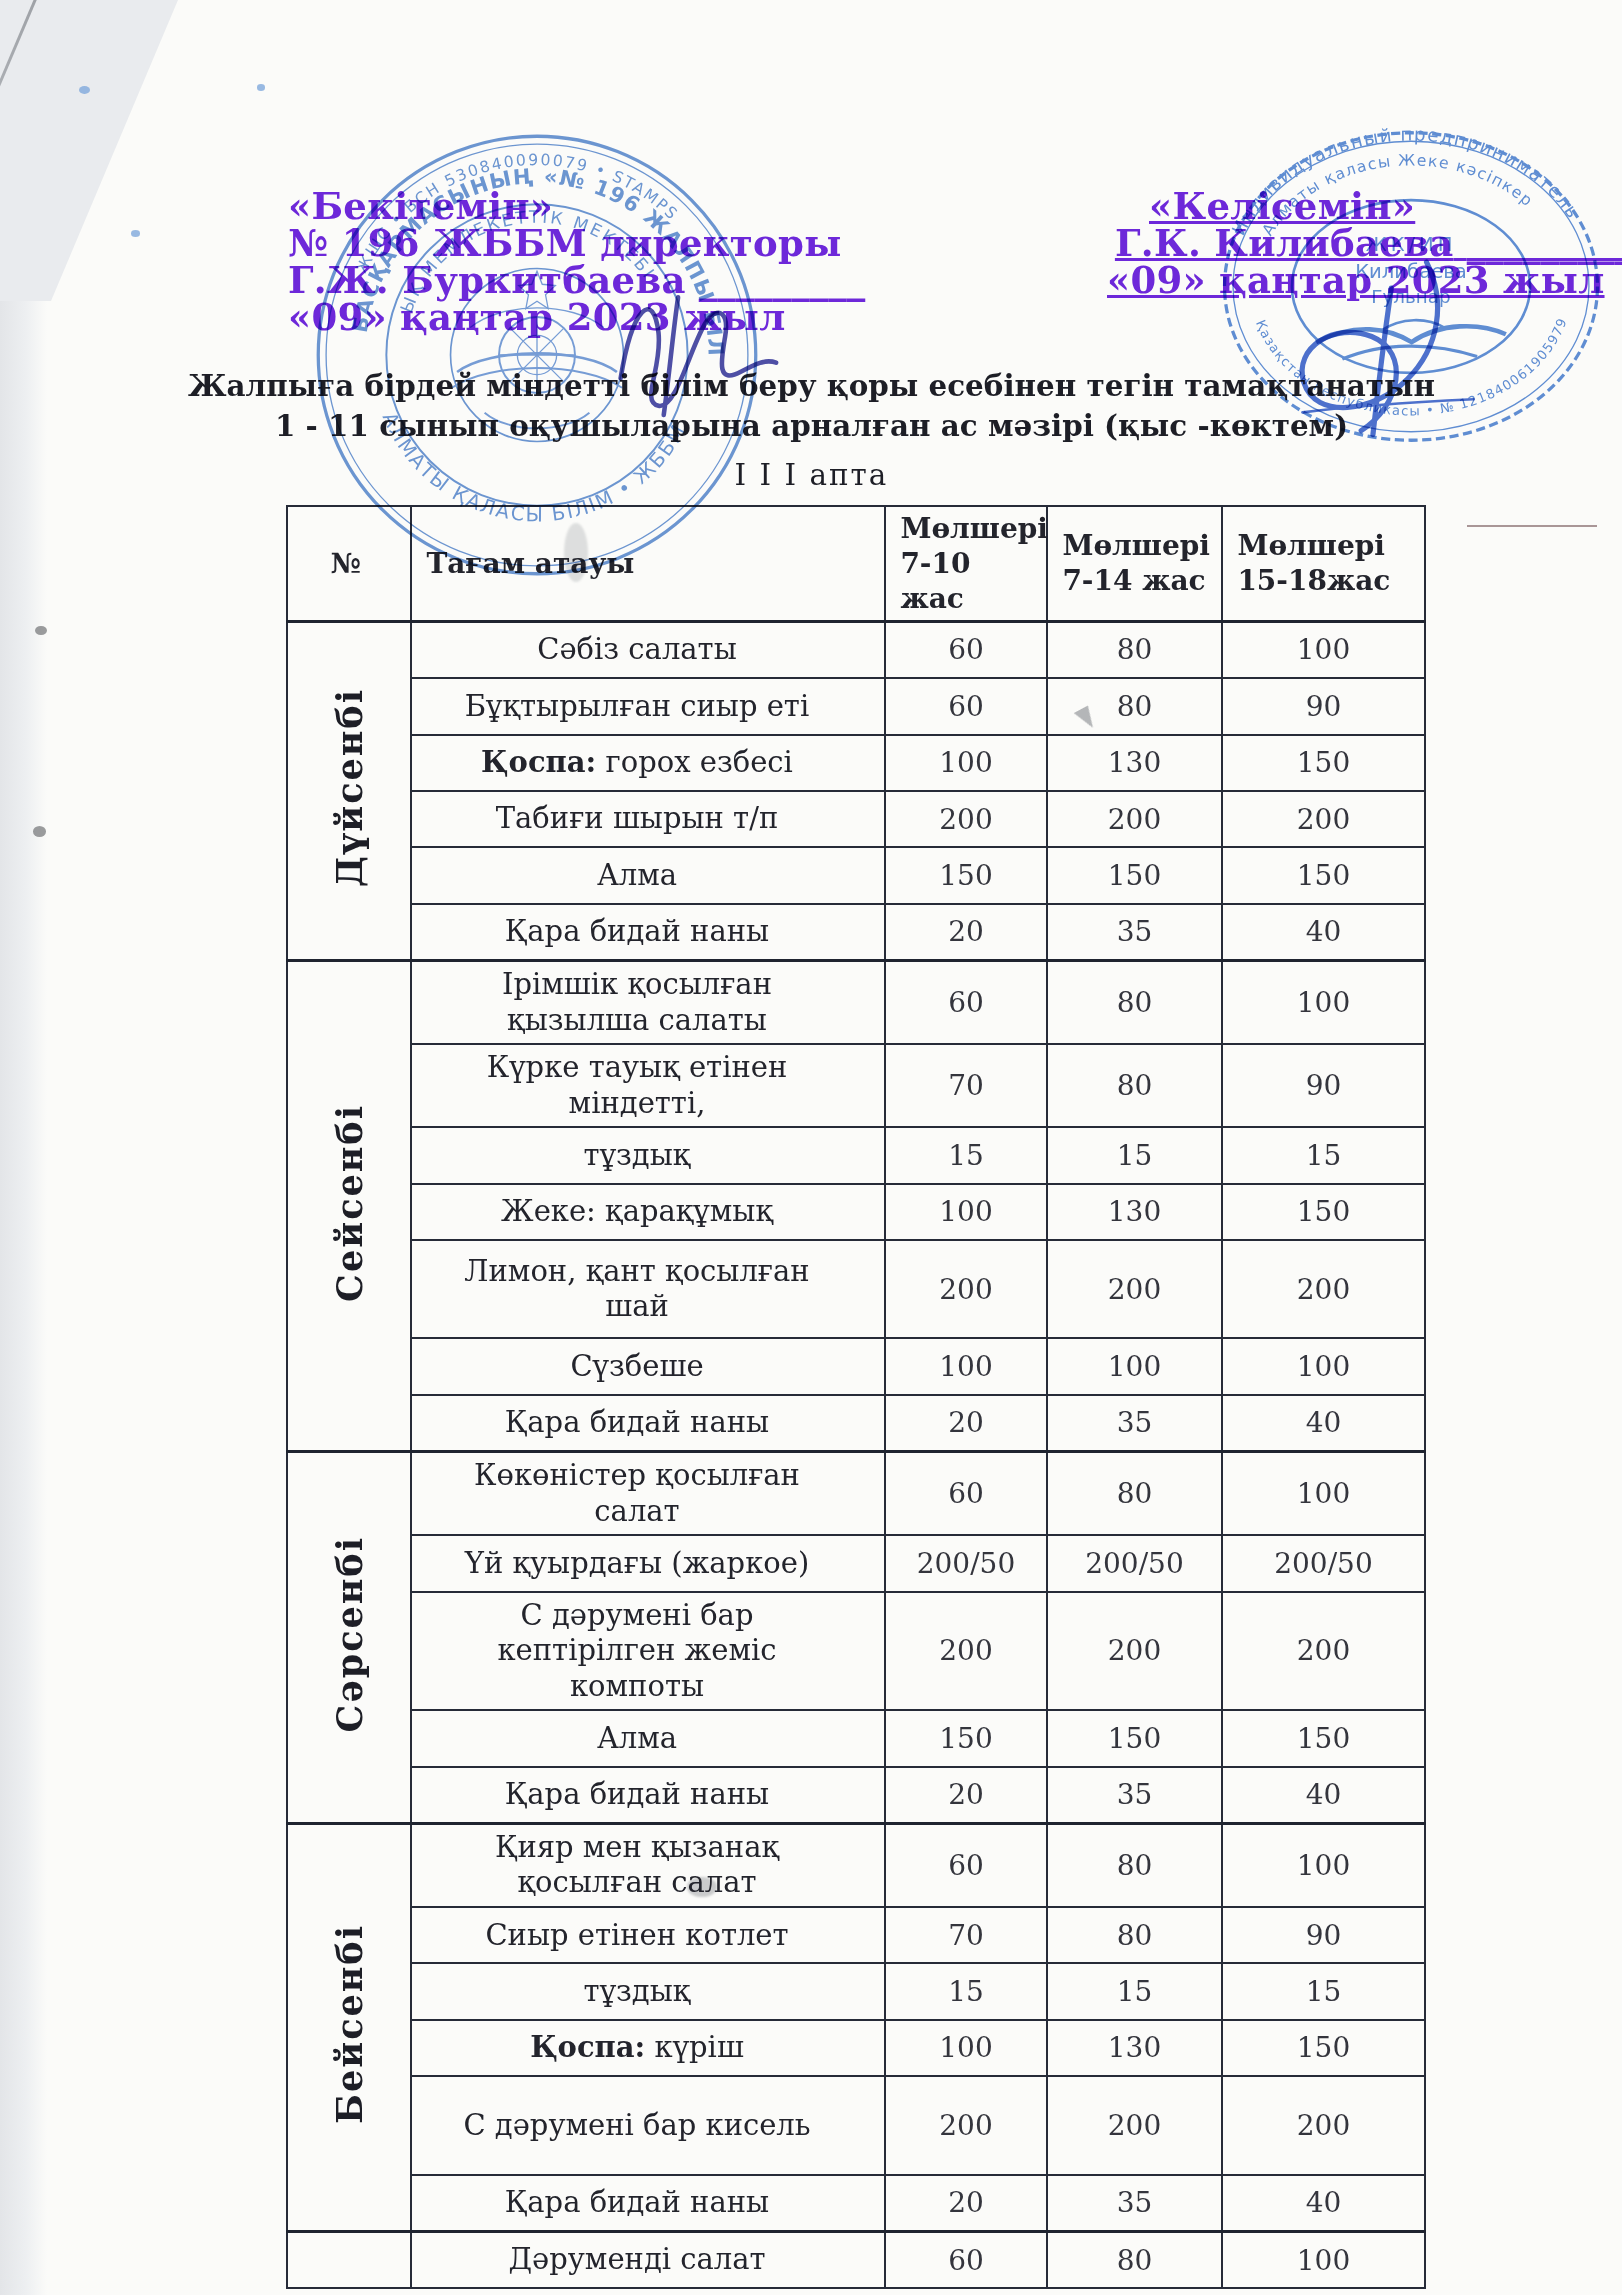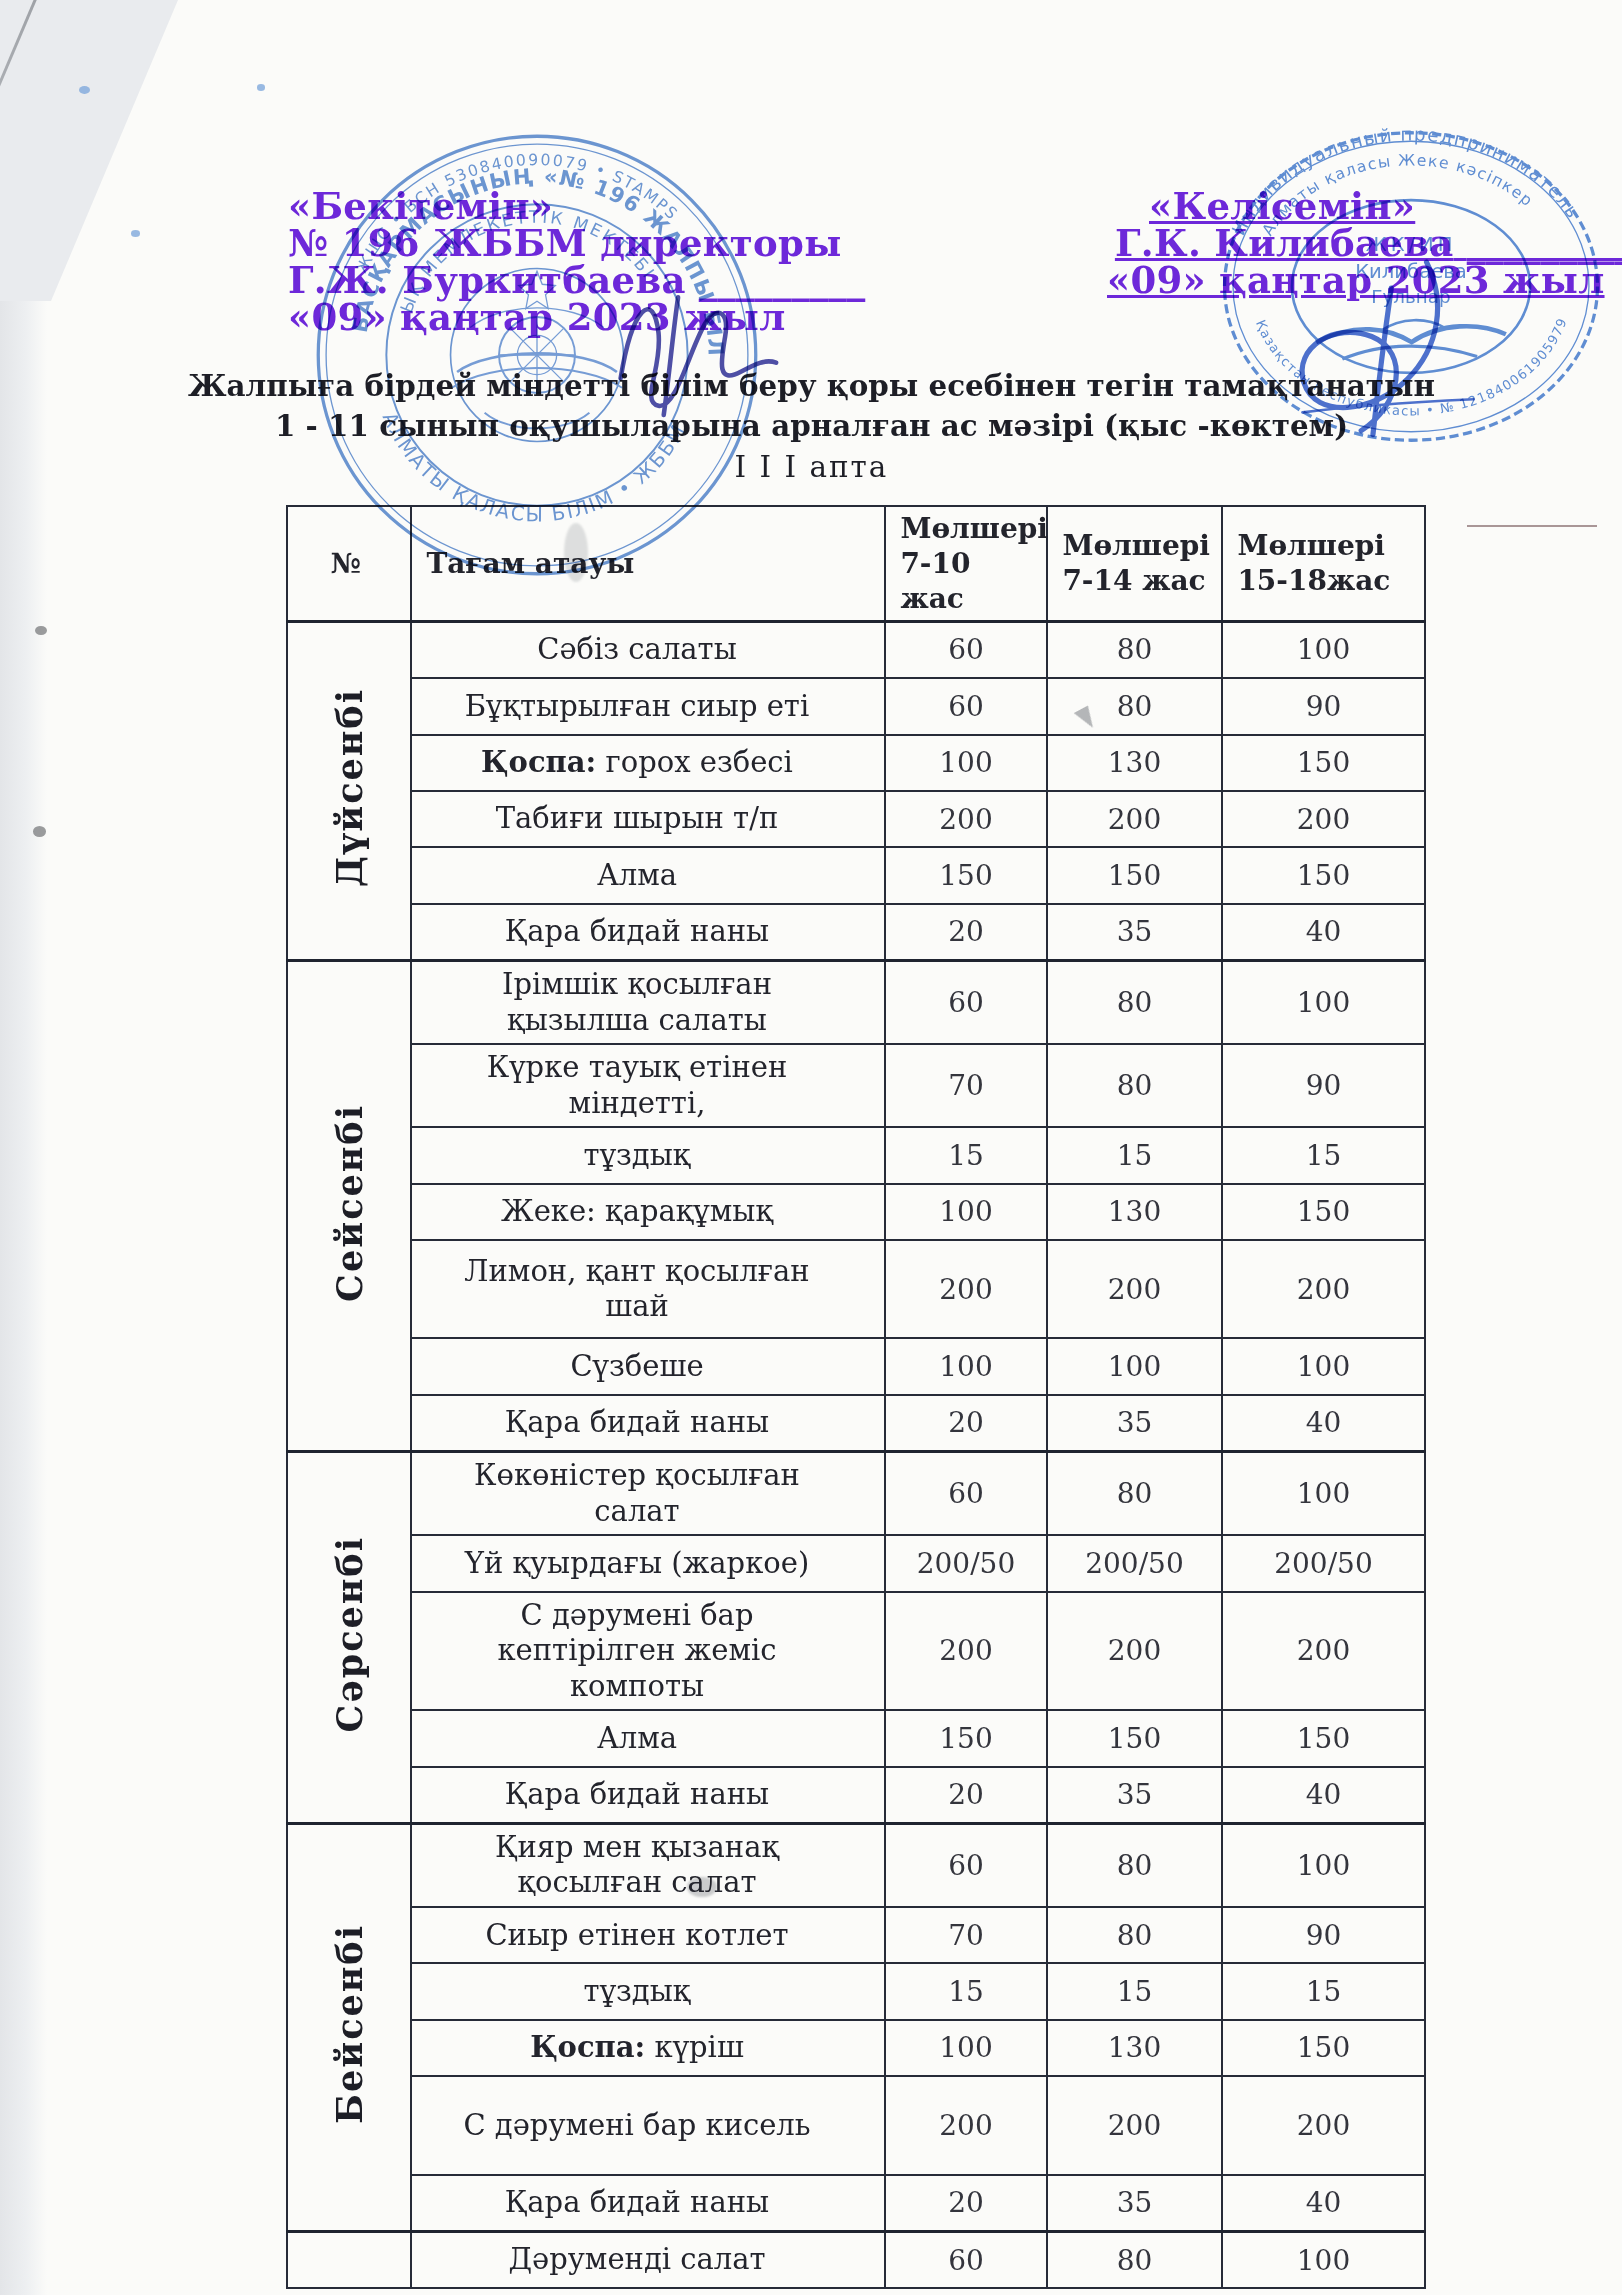--- a/index.html
+++ b/index.html
@@ -44,21 +44,21 @@
   .approval .ind1{padding-left:42px;}
   .approval .ind2{padding-left:25px;}
   .approval .ind3{padding-left:7.9px;}
   .sig-line{letter-spacing:0;}
 
   
   .doc-title{
     position:absolute;left:0;top:366px;width:1623px;text-align:center;
     font-weight:bold;font-size:29.4px;line-height:40px;color:#1d1e26;z-index:2;
   }
-  .doc-title .week{font-weight:normal;letter-spacing:2px;margin-top:1px;}
+  .doc-title .week{font-weight:normal;letter-spacing:2px;margin-top:9px;}
 
   
   table.menu-table{
     position:absolute;left:286px;top:505px;width:1139px;
     border-collapse:collapse;table-layout:fixed;z-index:2;
     font-size:29px;color:#23242c;
   }
   .menu-table col.c-day{width:124px;}
   .menu-table col.c-dish{width:474px;}
   .menu-table col.c-v1{width:162px;}

